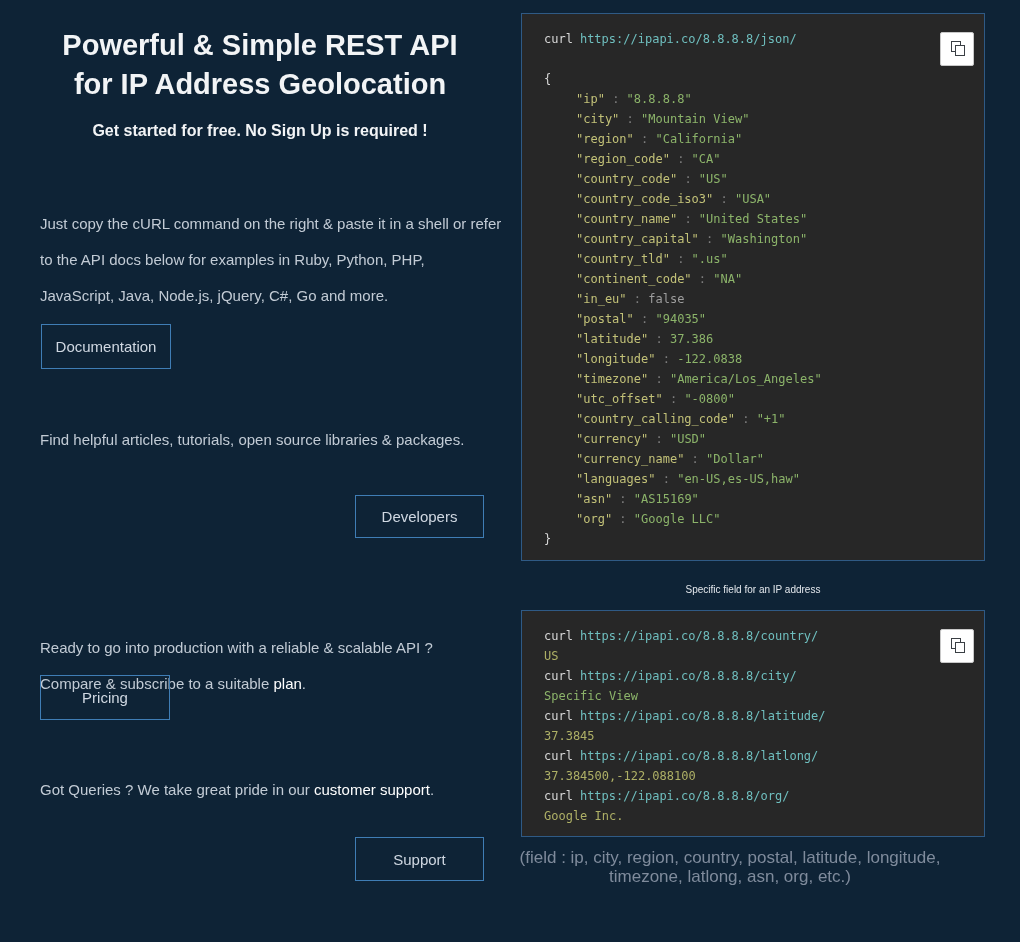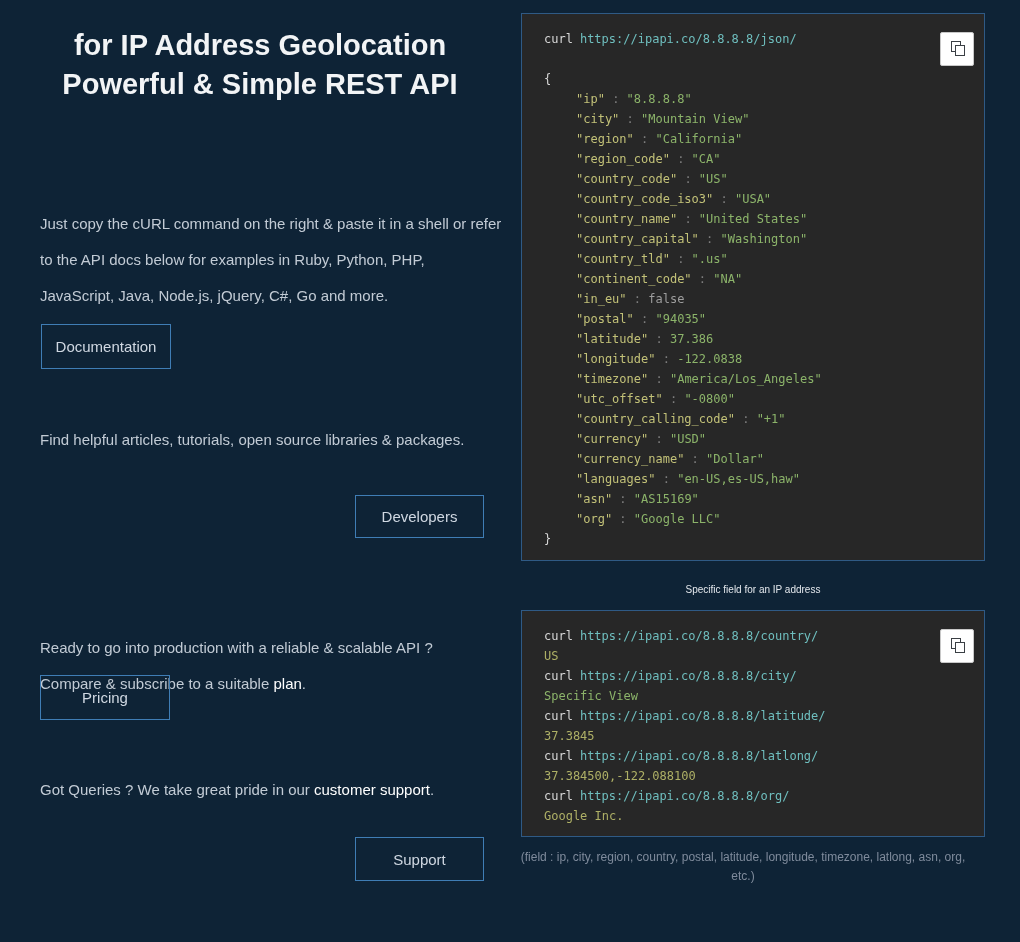--- a/index.html
+++ b/index.html
@@ -45,32 +45,33 @@
   .cmd{color:var(--code-fg);}
   .url{color:var(--url);margin-left:7px;}
   .k{color:var(--key);}
   .sep{color:#7d7d7d;}
   .v.s{color:var(--str);}
   .v.num{color:var(--str);}
   .v.lit{color:var(--lit);}
   .brace{color:var(--code-fg);}
   .out-khaki{color:var(--khaki);}
   .out-green{color:var(--str);}
-  .caption{position:absolute;left:511px;width:464px;text-align:center;
-    color:var(--muted);font-size:12px;line-height:19px;}
+  .caption{position:absolute;left:498px;width:464px;text-align:center;
+    color:var(--muted);font-size:17px;line-height:19px;}
 </style>
 </head>
 <body>
 
 <div class="stage">
 
   <div class="hero-title">
+    <div>Powerful &amp; Simple REST API</div>
     <div>for IP Address Geolocation</div>
-    <div>Powerful &amp; Simple REST API</div>
   </div>
+  <div class="hero-sub">Get started for free. No Sign Up is required !</div>
 
   <p class="para" style="top:206px;">Just copy the cURL command on the right &amp; paste it in a shell or refer to the API docs below for examples in Ruby, Python, PHP, JavaScript, Java, Node.js, jQuery, C#, Go and more.</p>
   <button class="btn" style="left:41px;top:324px;width:130px;height:45px;">Documentation</button>
 
   <p class="para" style="top:422px;">Find helpful articles, tutorials, open source libraries &amp; packages.</p>
   <button class="btn" style="left:355px;top:487px;width:129px;height:43px;margin-top:8px;">Developers</button>
 
   <p class="para" style="top:584px;margin-top:46px;"><span>Ready to go into production with a reliable &amp; scalable API ?</span><br><span>Compare &amp; subscribe to a suitable </span><a>plan</a><span>.</span></p>
   <button class="btn" style="left:40px;top:675px;width:130px;height:45px;">Pricing</button>
 

